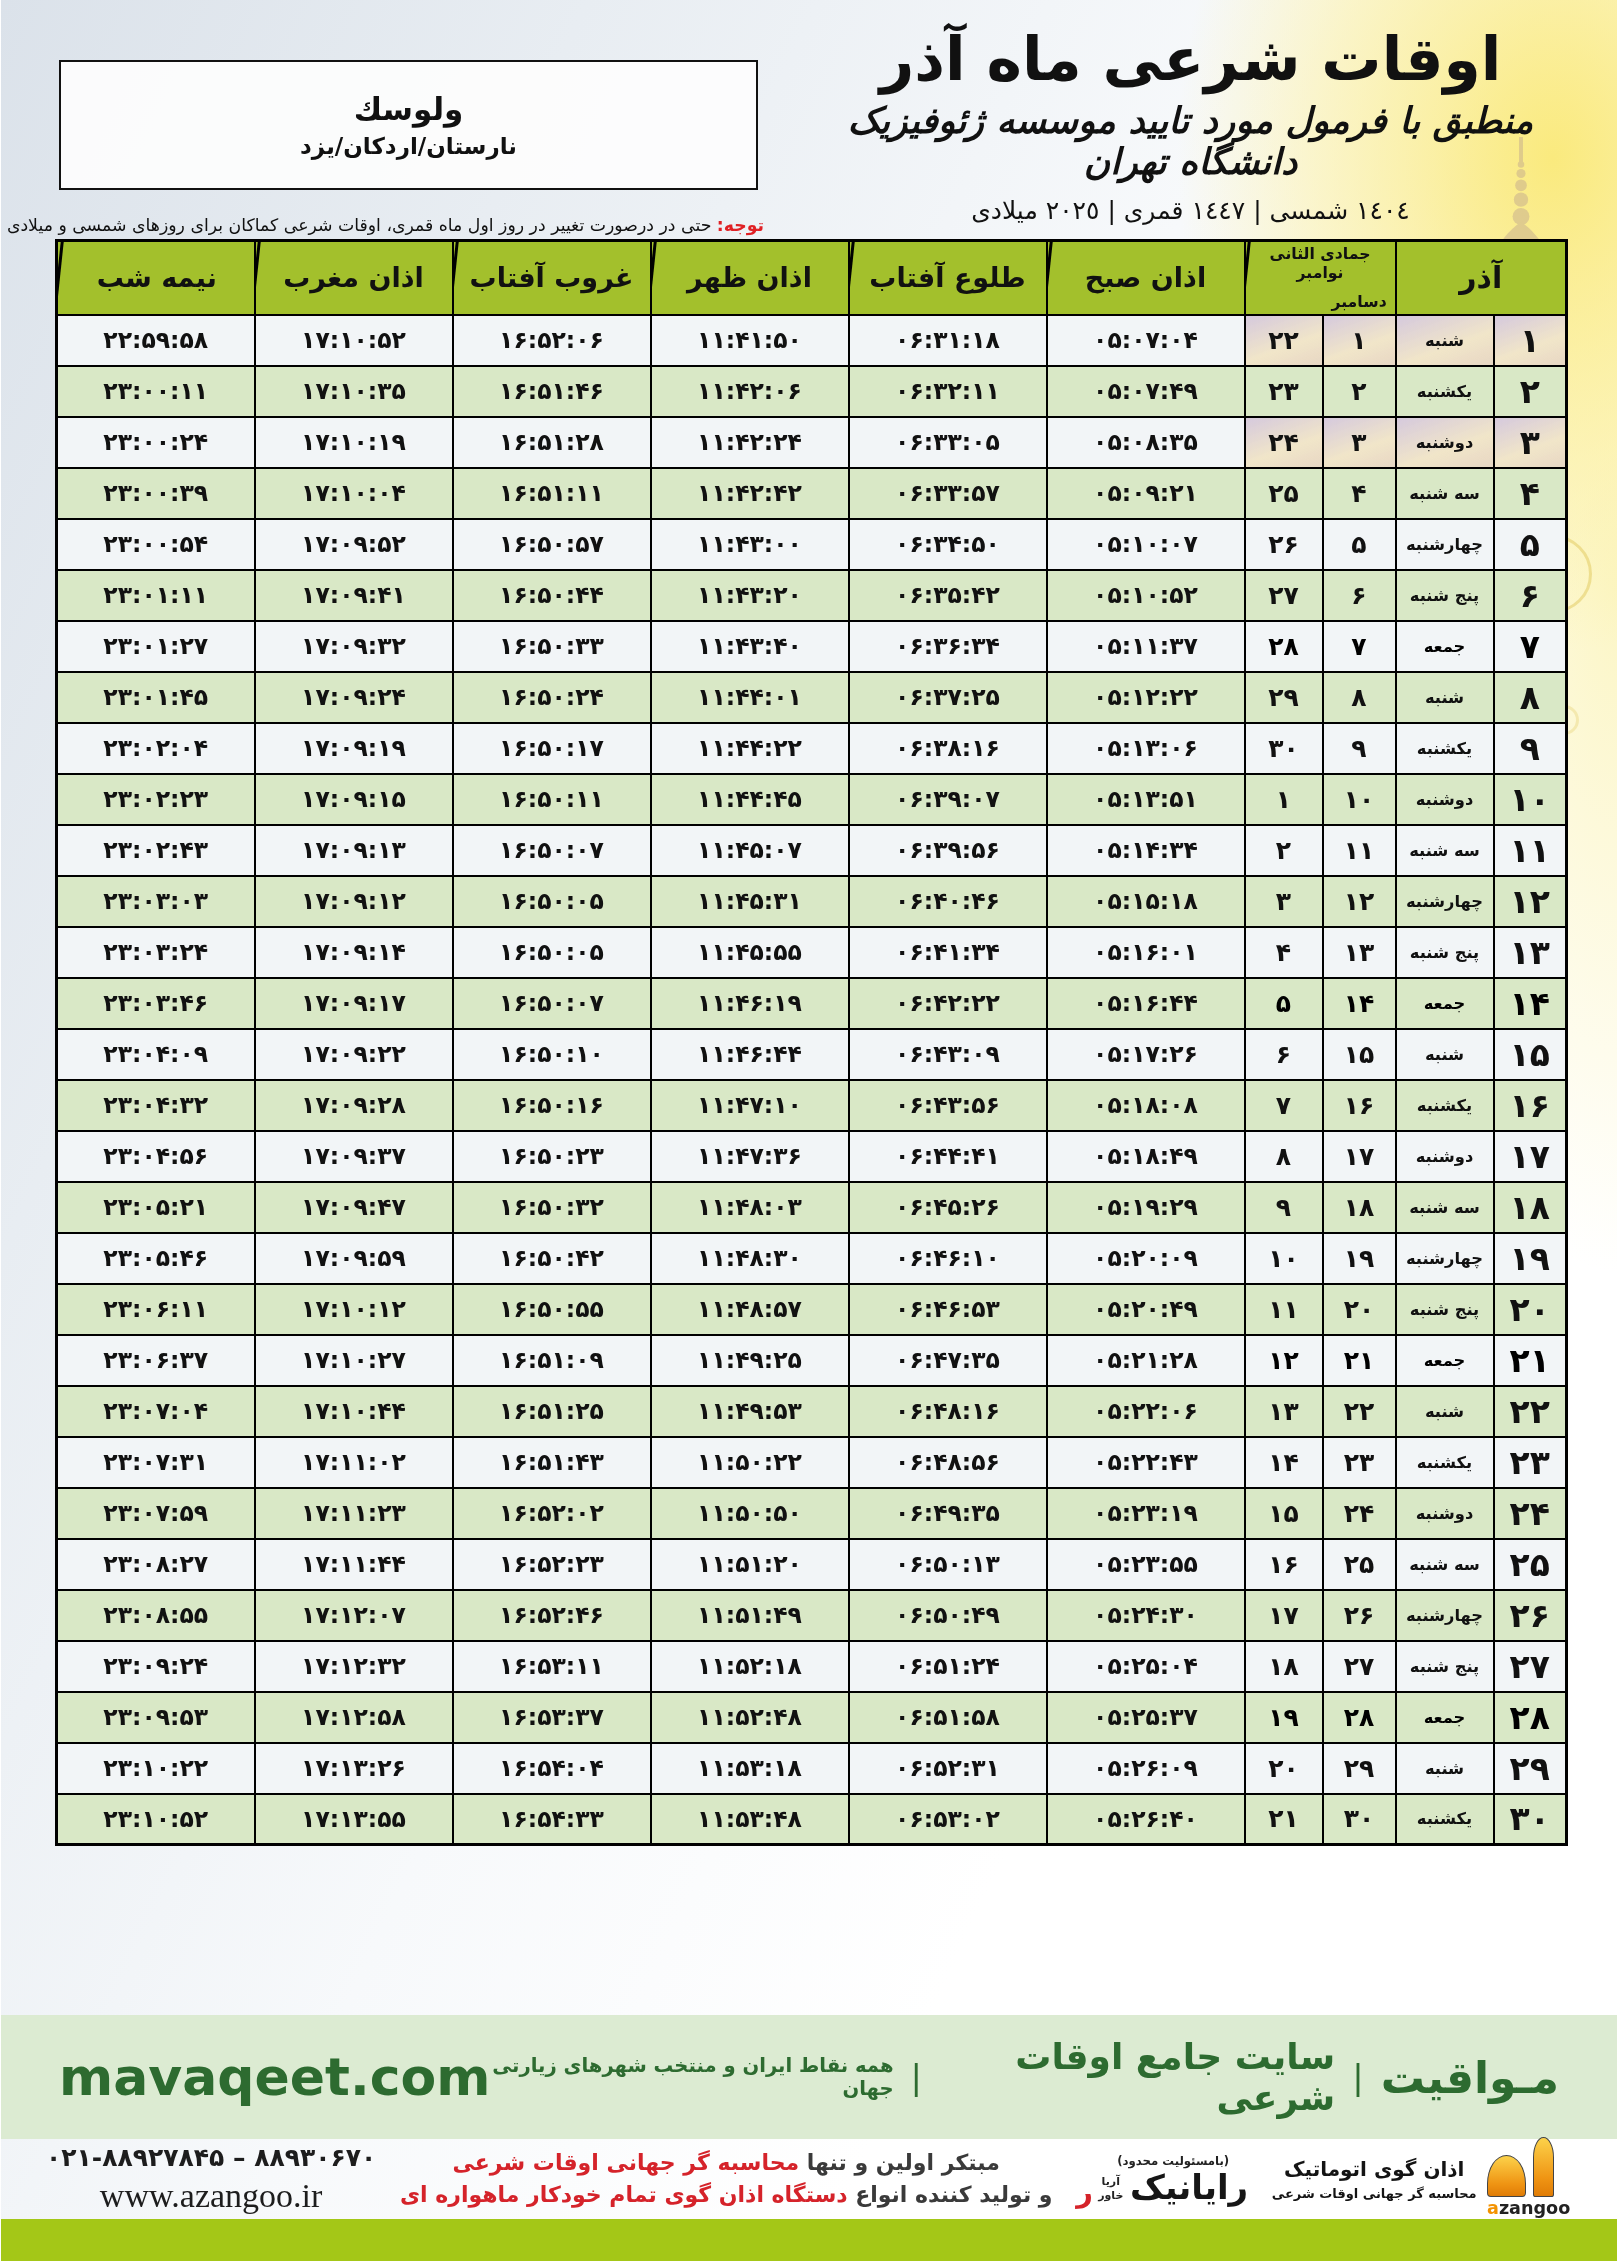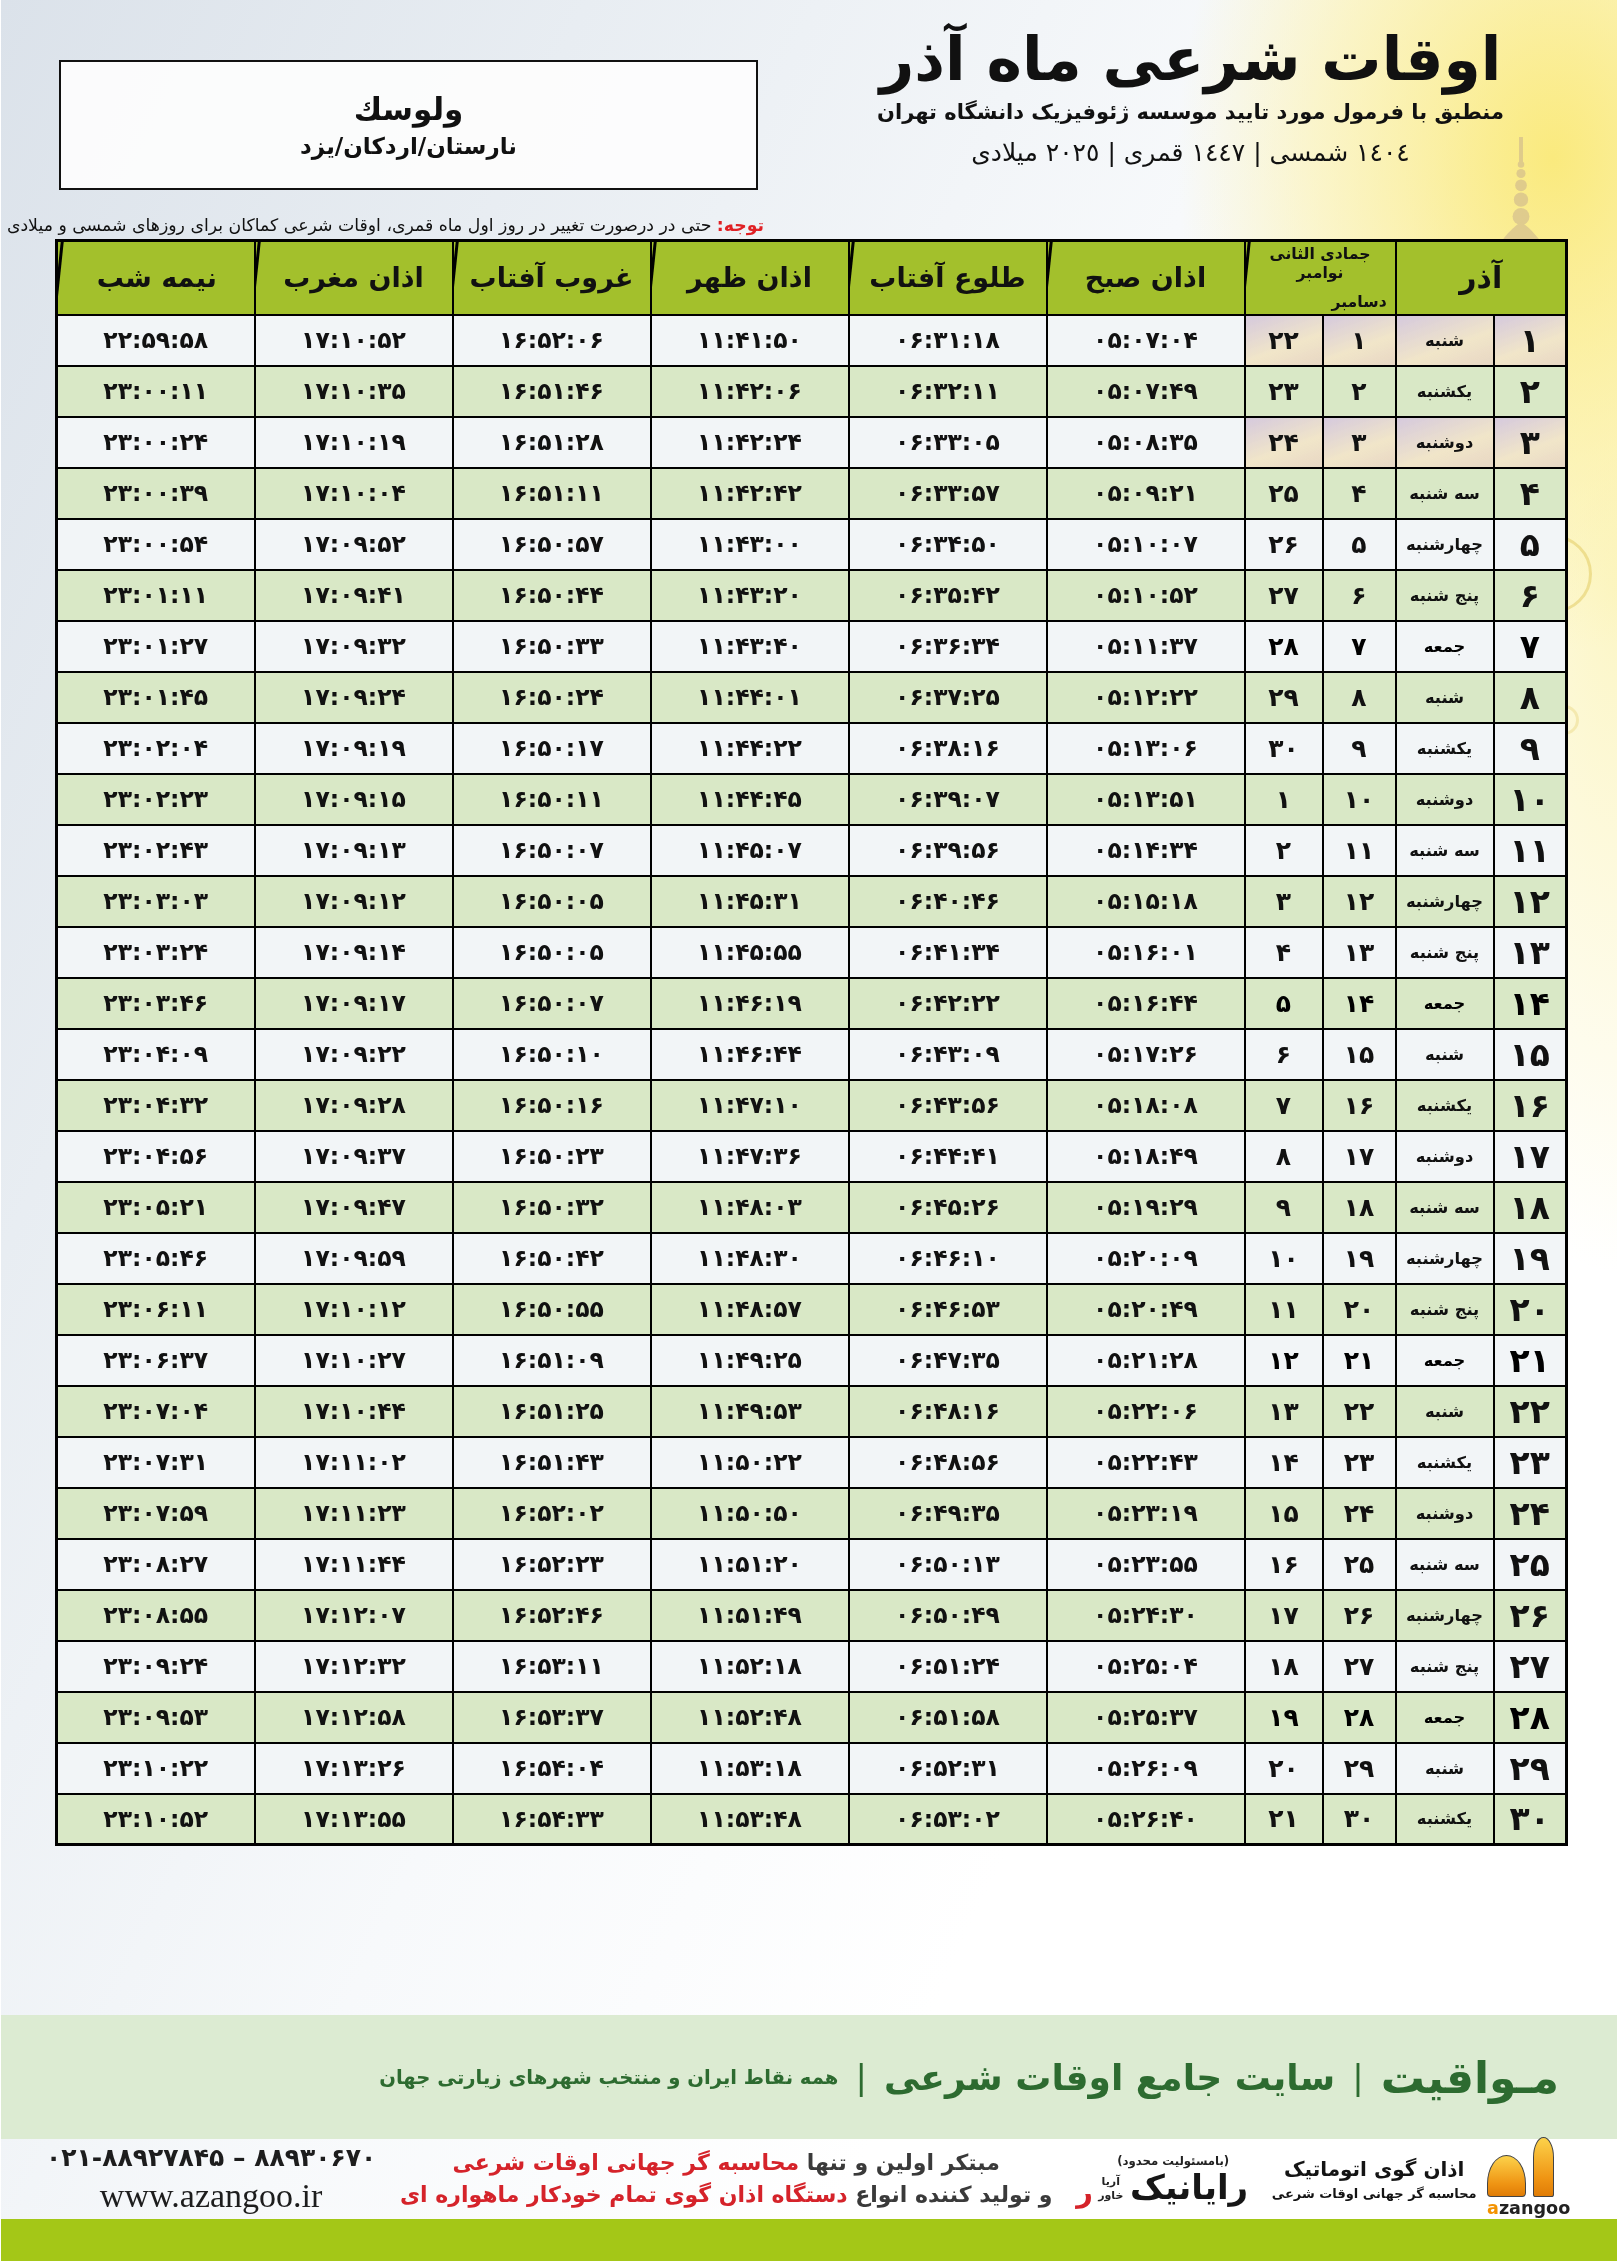--- a/index.html
+++ b/index.html
@@ -18,21 +18,21 @@
   .decor { position:absolute; top:0; left:0; width:100%; height:100%; pointer-events:none; }
   .minaret-svg { position:absolute; top:0; right:11.7px; opacity:.60; }
   .swirl { position:absolute; border:3.9px solid rgba(222,196,80,.45); border-radius:50%; }
   .swirl.s1 { width:78px; height:78px; right:26px; top:535px; }
   .swirl.s2 { width:46px;  height:46px;  right:85px; top:626px; border-color:rgba(222,196,80,.35); }
   .swirl.s3 { width:30px;  height:30px;  right:39px;  top:705px; border-color:rgba(226,200,90,.3); }
 
   
   .title-block { position:absolute; top:23.5px; left:809px; width:763px; text-align:center; }
   .main-title { font-size:60px; font-weight:700; letter-spacing:-0.7px; }
-  .sub-title  { font-size:21px; font-weight:700; margin-top:6.5px; }
+  .sub-title  { font-size:36px; font-weight:700; margin-top:6.5px;font-style:italic; }
   .years-line { font-size:25px; font-weight:500; margin-top:14.4px; }
 
   .loc-box {
     position:absolute; top:60px; left:59px; width:699px; height:130px;
     border:2.6px solid #111; background:rgba(253,253,253,.93);
     display:flex; flex-direction:column; align-items:center; justify-content:center; gap:5.2px;
   }
   .loc-name   { font-size:31px; font-weight:700; }
   .loc-region { font-size:23px; font-weight:700; }
   .loc-coords { font-size:19.6px; font-weight:700; margin-top:2.6px; }
@@ -553,20 +553,21 @@
 </table>
 
 <div class="footer-band">
   <div class="fb-right">
     <span class="fb-brand">مـواقیت</span>
     <span class="fb-sep">|</span>
     <span class="fb-site">سایت جامع اوقات شرعی</span>
     <span class="fb-sep">|</span>
     <span class="fb-desc">همه نقاط ایران و منتخب شهرهای زیارتی جهان</span>
   </div>
+  <div class="fb-url">mavaqeet.com</div>
 </div>
 
 <div class="bottom-band">
   <div class="azangoo">
     <div class="az-icon">
       <div class="az-dome"></div>
       <div class="az-minaret"></div>
       <div class="az-latin"><span class="a-orange">a</span><span>zangoo</span></div>
     </div>
     <div class="az-texts">

